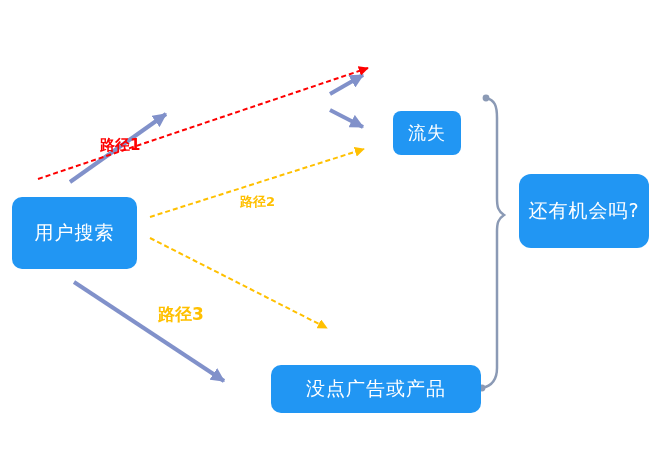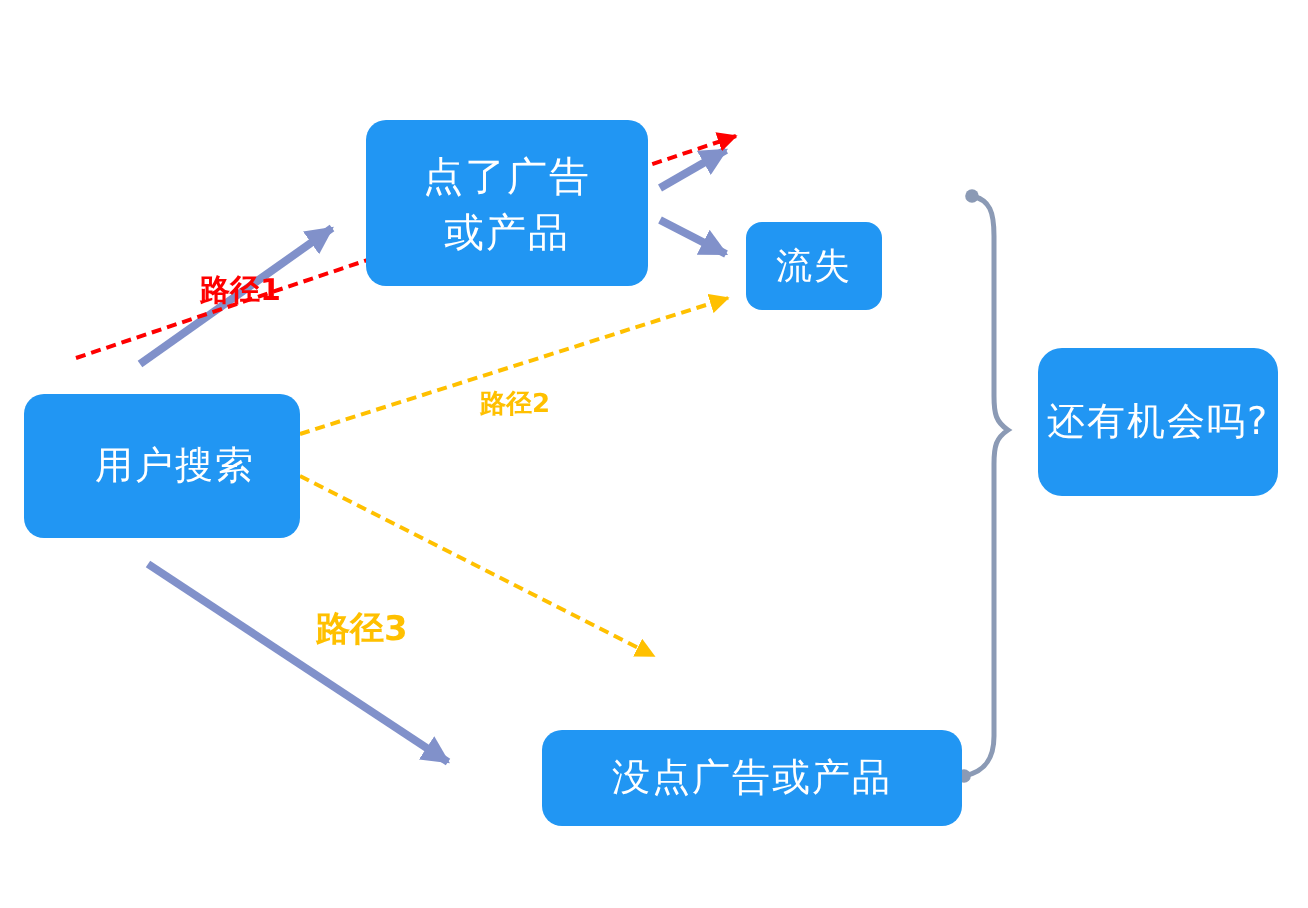--- a/index.html
+++ b/index.html
@@ -14,25 +14,25 @@
   .node{
     position:absolute;
     background:var(--node-fill,#2196f3);
     color:var(--node-text,#ffffff);
     display:flex;flex-direction:column;align-items:center;justify-content:center;
     text-align:center;
     border-radius:10px;
     letter-spacing:1px;
   }
   .node.small{border-radius:8px;}
-  #node-user-search{left:12px;top:197px;width:125px;height:72px;font-size:19px;padding-left:13px;}
+  #node-user-search{left:12px;top:197px;width:125px;height:72px;font-size:19px;}
   #node-clicked-ad{left:183px;top:60px;width:141px;height:83px;font-size:20px;line-height:1.4;}
   #node-order{left:393px;top:47px;width:68px;height:45px;font-size:18px;}
-  #node-churn{left:373px;top:111px;width:68px;height:44px;font-size:18px;font-family:Liberation Serif, serif;}
-  #node-chance{left:519px;top:174px;width:120px;height:74px;font-size:19px;border-radius:12px;}
+  #node-churn{left:393px;top:111px;width:68px;height:44px;font-size:18px;font-family:Liberation Serif, serif;}
+  #node-chance{left:519px;top:174px;width:130px;height:74px;font-size:19px;border-radius:12px;}
   #node-no-click{left:253px;top:365px;width:210px;height:48px;font-size:19px;margin-left:18px;}
   .edge-label{
     position:absolute;
     font-weight:bold;
     white-space:nowrap;
   }
   #label-path1{left:68px;top:136px;font-size:15px;color:var(--red-arrow,#fe0000);margin-left:32px;}
   #label-path2{left:240px;top:193px;font-size:13px;color:var(--yellow-arrow,#ffc000);text-align:right;}
   #label-path3{left:158px;top:303px;font-size:17px;color:var(--yellow-arrow,#ffc000);}
   .blue-arrow{stroke:var(--blue-arrow,#8191ca);stroke-width:4;fill:none;}
@@ -73,24 +73,20 @@
 
     <path class="brace-path" d="M486,98 C495,100 497,106 497,118 L497,198 C497,207 498,211 504,215 C498,219 497,223 497,232 L497,368 C497,380 492,386 482,388"></path>
     <circle class="brace-dot" cx="486" cy="98" r="3.4"></circle>
     <circle class="brace-dot" cx="482" cy="388" r="3.4"></circle>
   </svg>
 
   <div class="node" id="node-user-search">
     <span>用户搜索</span>
   </div>
 
-  <div class="node" id="node-clicked-ad">
-    <span>点了广告</span>
-    <span>或产品</span>
-  </div>
 
 
   <div class="node small" id="node-churn">
     <span>流失</span>
   </div>
 
   <div class="node" id="node-chance">
     <span>还有机会吗?</span>
   </div>
 

